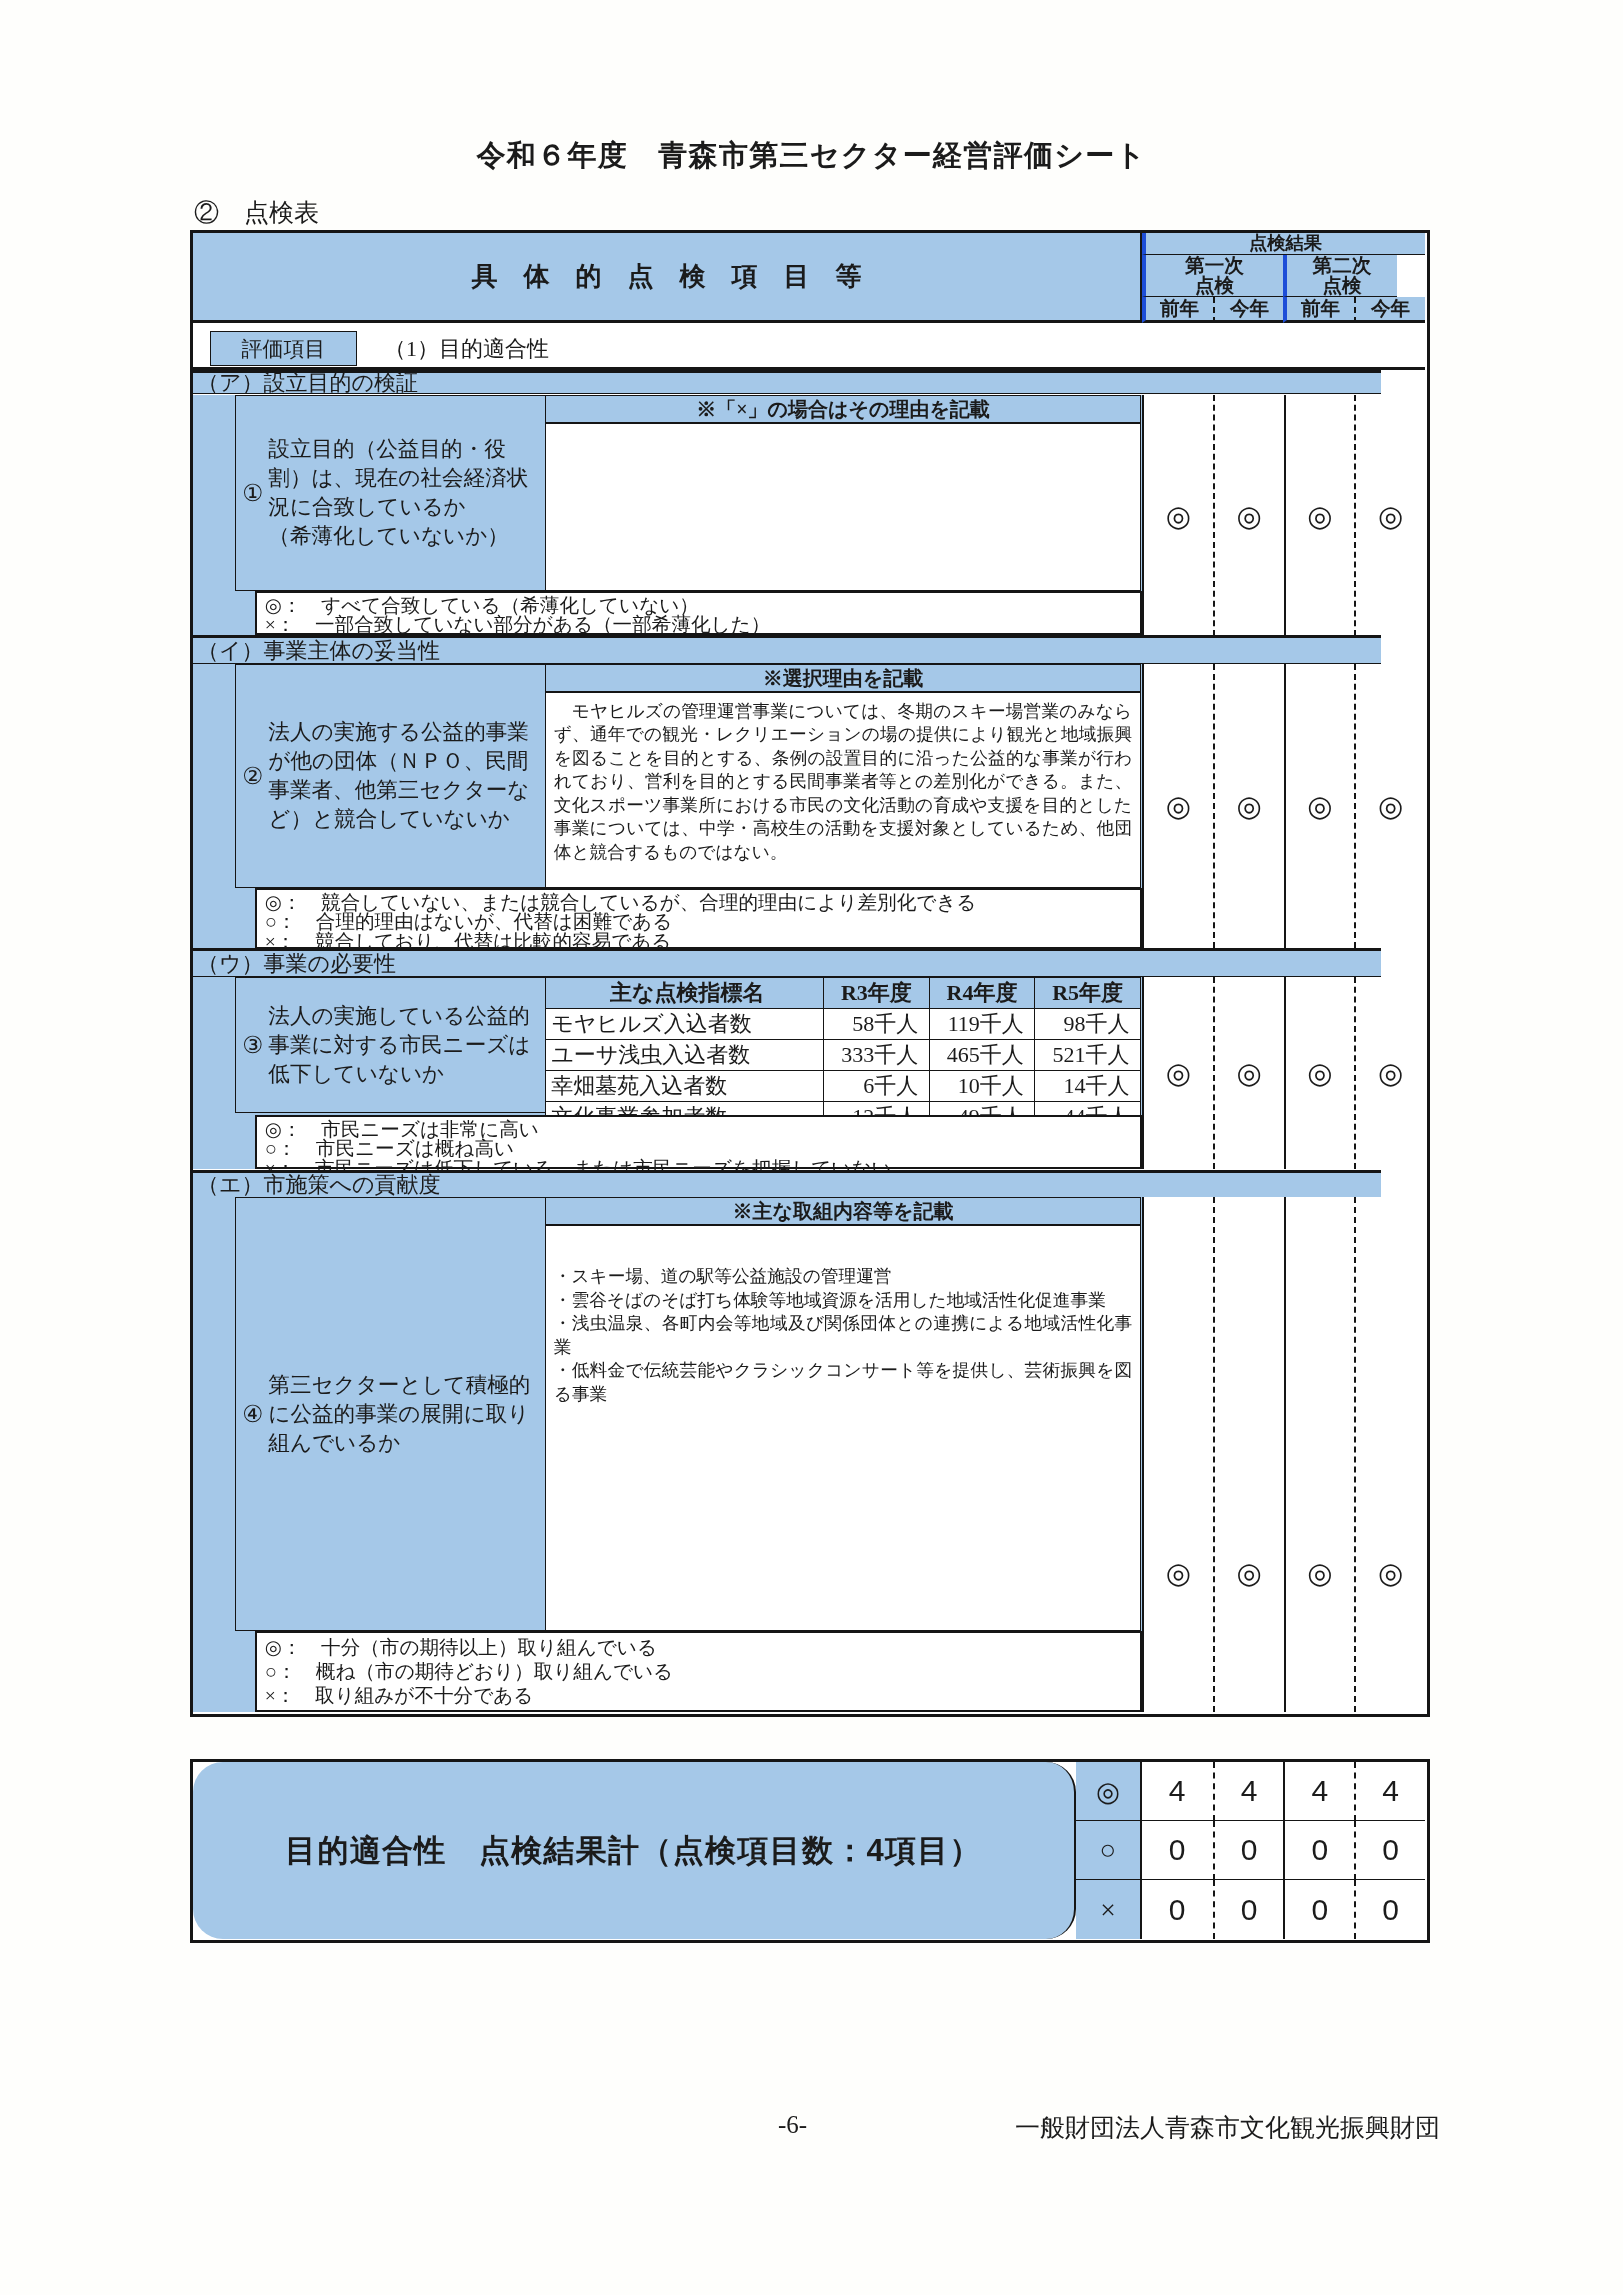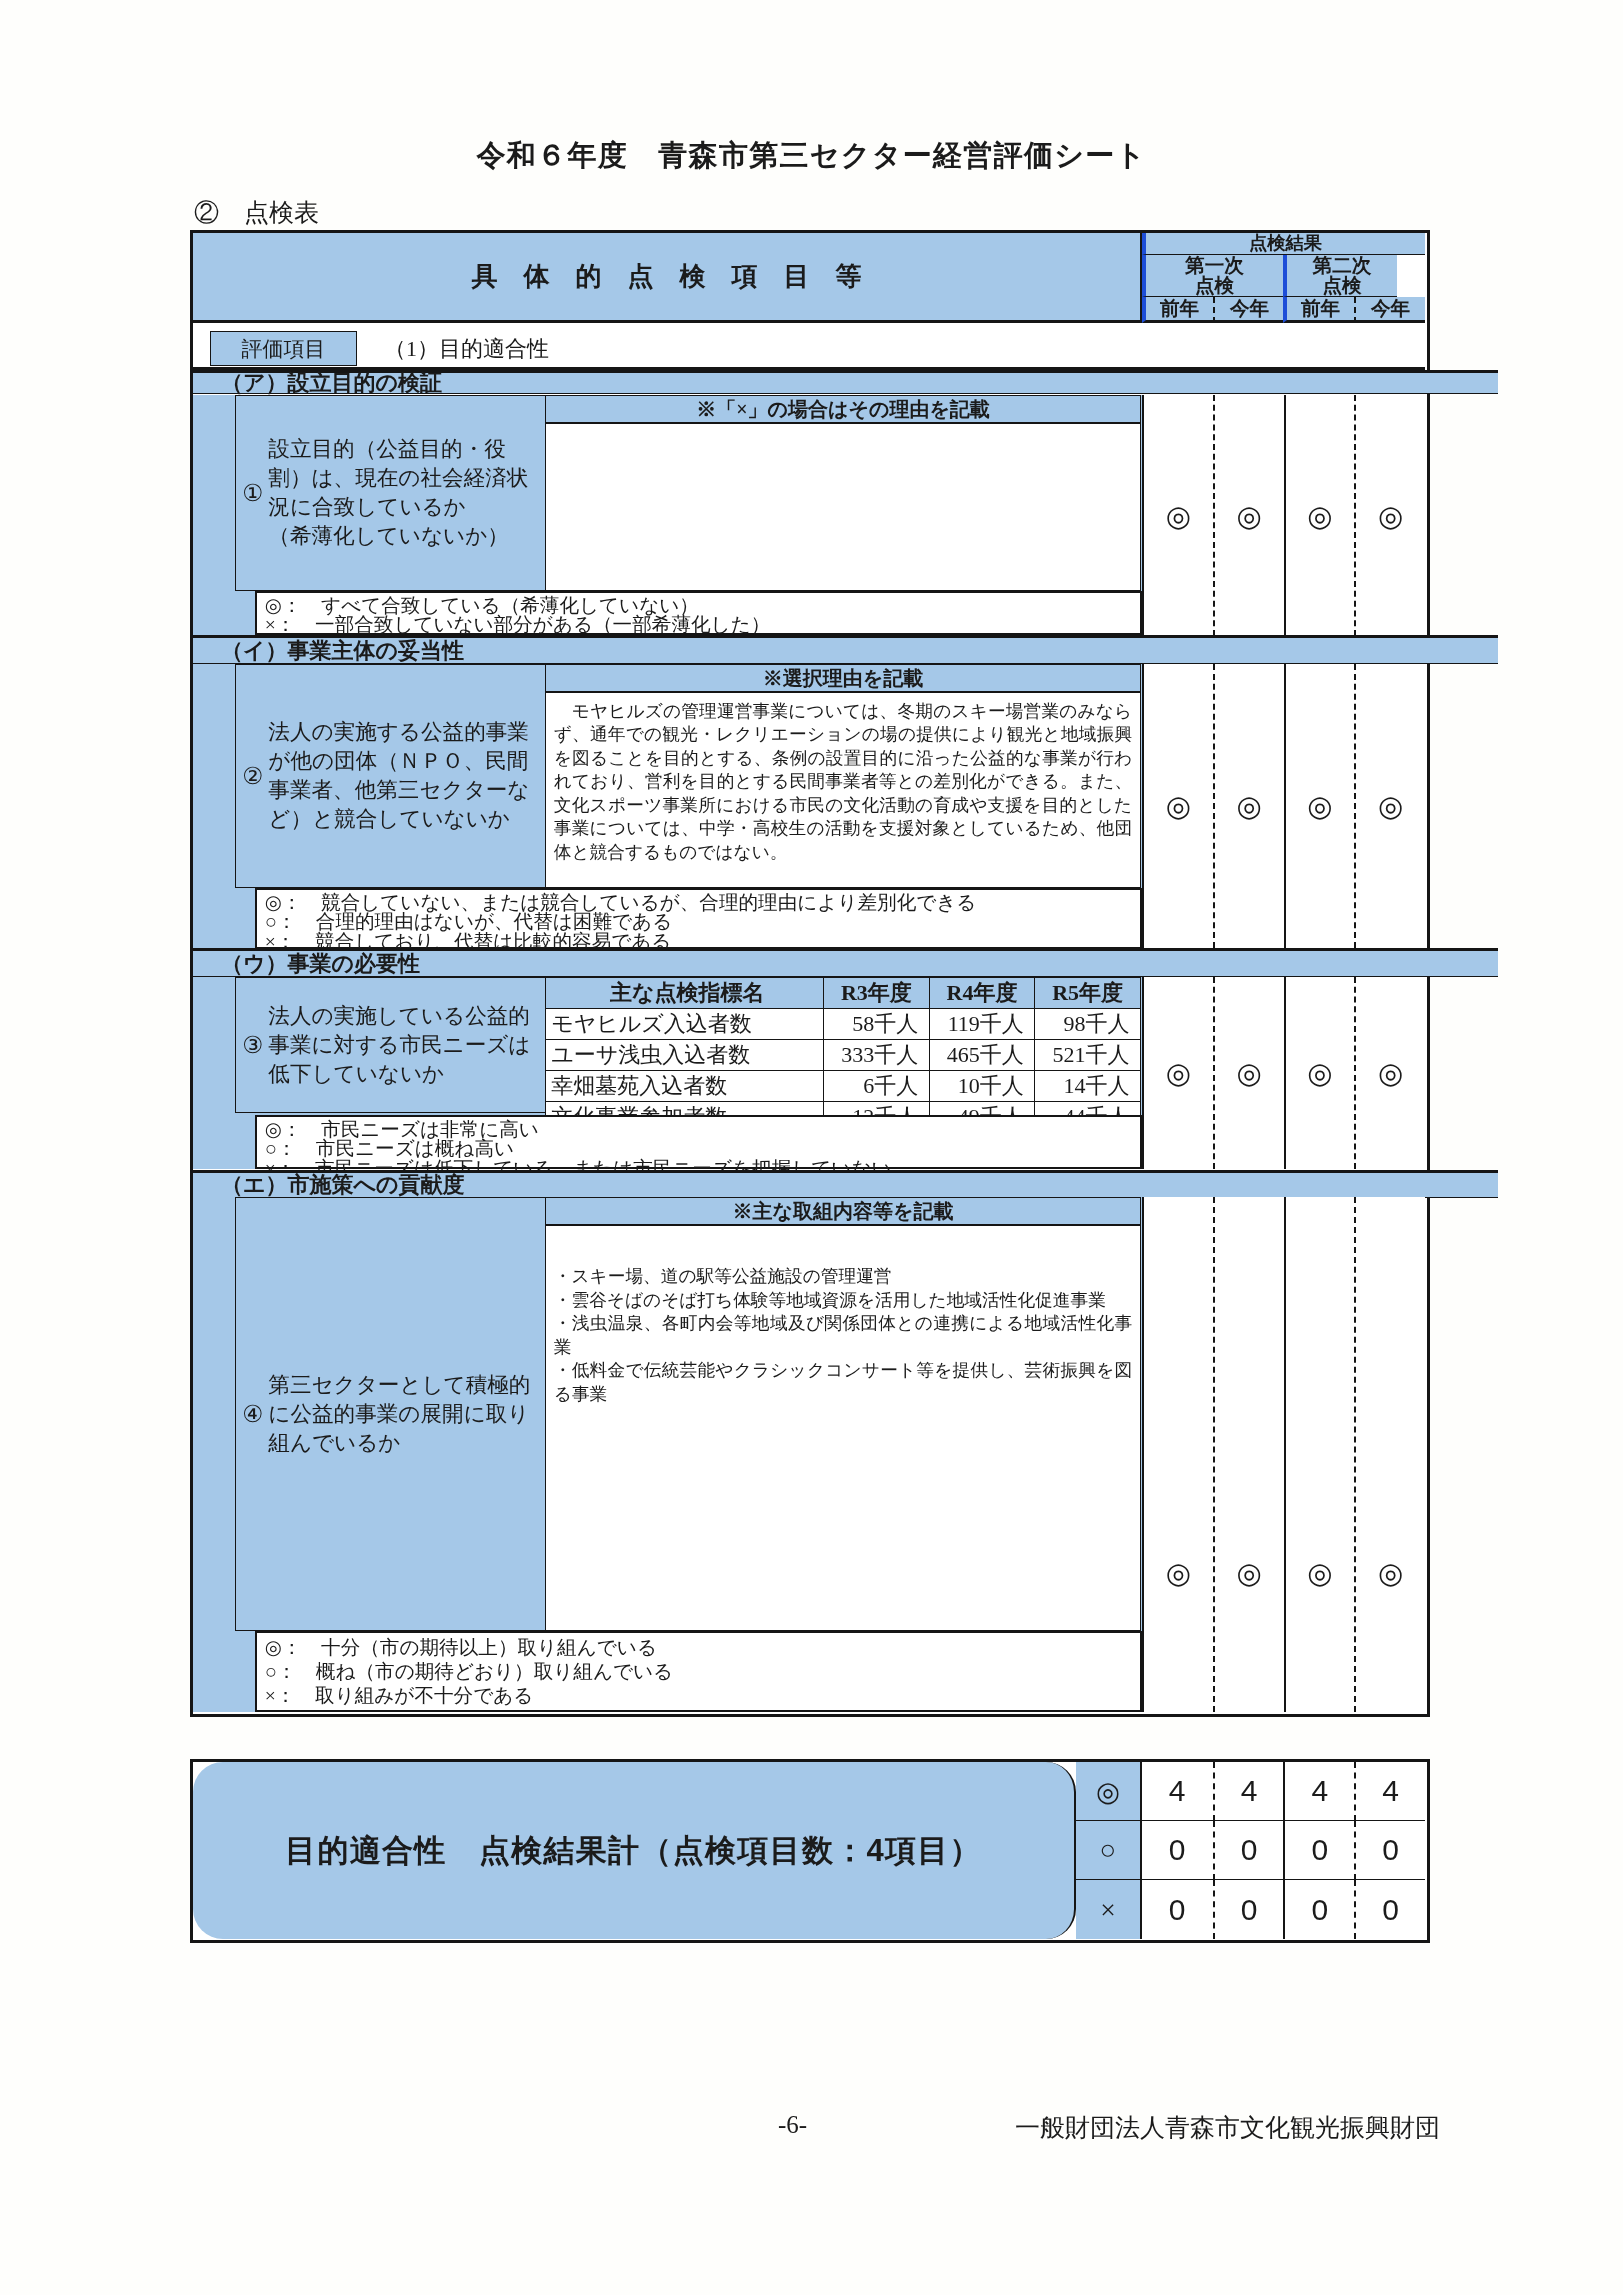--- a/index.html
+++ b/index.html
@@ -24,22 +24,22 @@
   .h-yr{top:64px;height:26px;border-bottom:3.9px solid #151515;font-size:19.6px;font-weight:bold;}
   .solidL{border-left:4px solid #1d4ed8;}
   .dashL{border-left:2px dashed #151515;}
 
   
   .eval-row{left:0;top:94px;width:1232px;height:43px;border-bottom:3.9px solid #151515;background:#fff;}
   .eval-label{left:17px;top:98px;width:147px;height:35px;border:1.3px solid #151515;font-size:21px;}
   .eval-value{left:191px;top:94px;height:43px;display:flex;align-items:center;font-size:22px;}
 
   
-  .band{left:0;width:1305px;border-bottom:1.3px solid #151515;border-top:3.9px solid #151515;
-        font-size:22px;font-weight:700;display:flex;align-items:center;padding-left:28px;box-sizing:border-box;}
+  .band{left:0;width:1188px;border-bottom:1.3px solid #151515;border-top:3.9px solid #151515;
+        font-size:22px;font-weight:400;display:flex;align-items:center;padding-left:4px;box-sizing:border-box;}
   .qcell{left:42px;width:311px;border:1.3px solid #151515;display:flex;padding:3.9px 1.3px;}
   .qno{width:31px;display:flex;align-items:center;justify-content:center;font-size:23.5px;flex:none;}
   .qtext{flex:1;font-size:21.6px;line-height:29px;display:flex;flex-direction:column;justify-content:center;}
   .nbox{left:352px;width:596px;border:1.3px solid #151515;background:#fff;display:flex;flex-direction:column;}
   .nhead{height:26px;border-bottom:2.6px solid #151515;font-size:20px;font-weight:600;flex:none;}
   .nbody{flex:1;font-size:17.7px;line-height:23.5px;padding:6.5px 7.8px;text-align:justify;}
   .legend{left:62px;width:887px;border:2px solid #151515;background:#fff;padding:2.6px 7.8px;box-sizing:border-box;
           display:flex;flex-direction:column;justify-content:space-around;}
   .legend div{font-size:19.6px;line-height:19.6px;}
 

